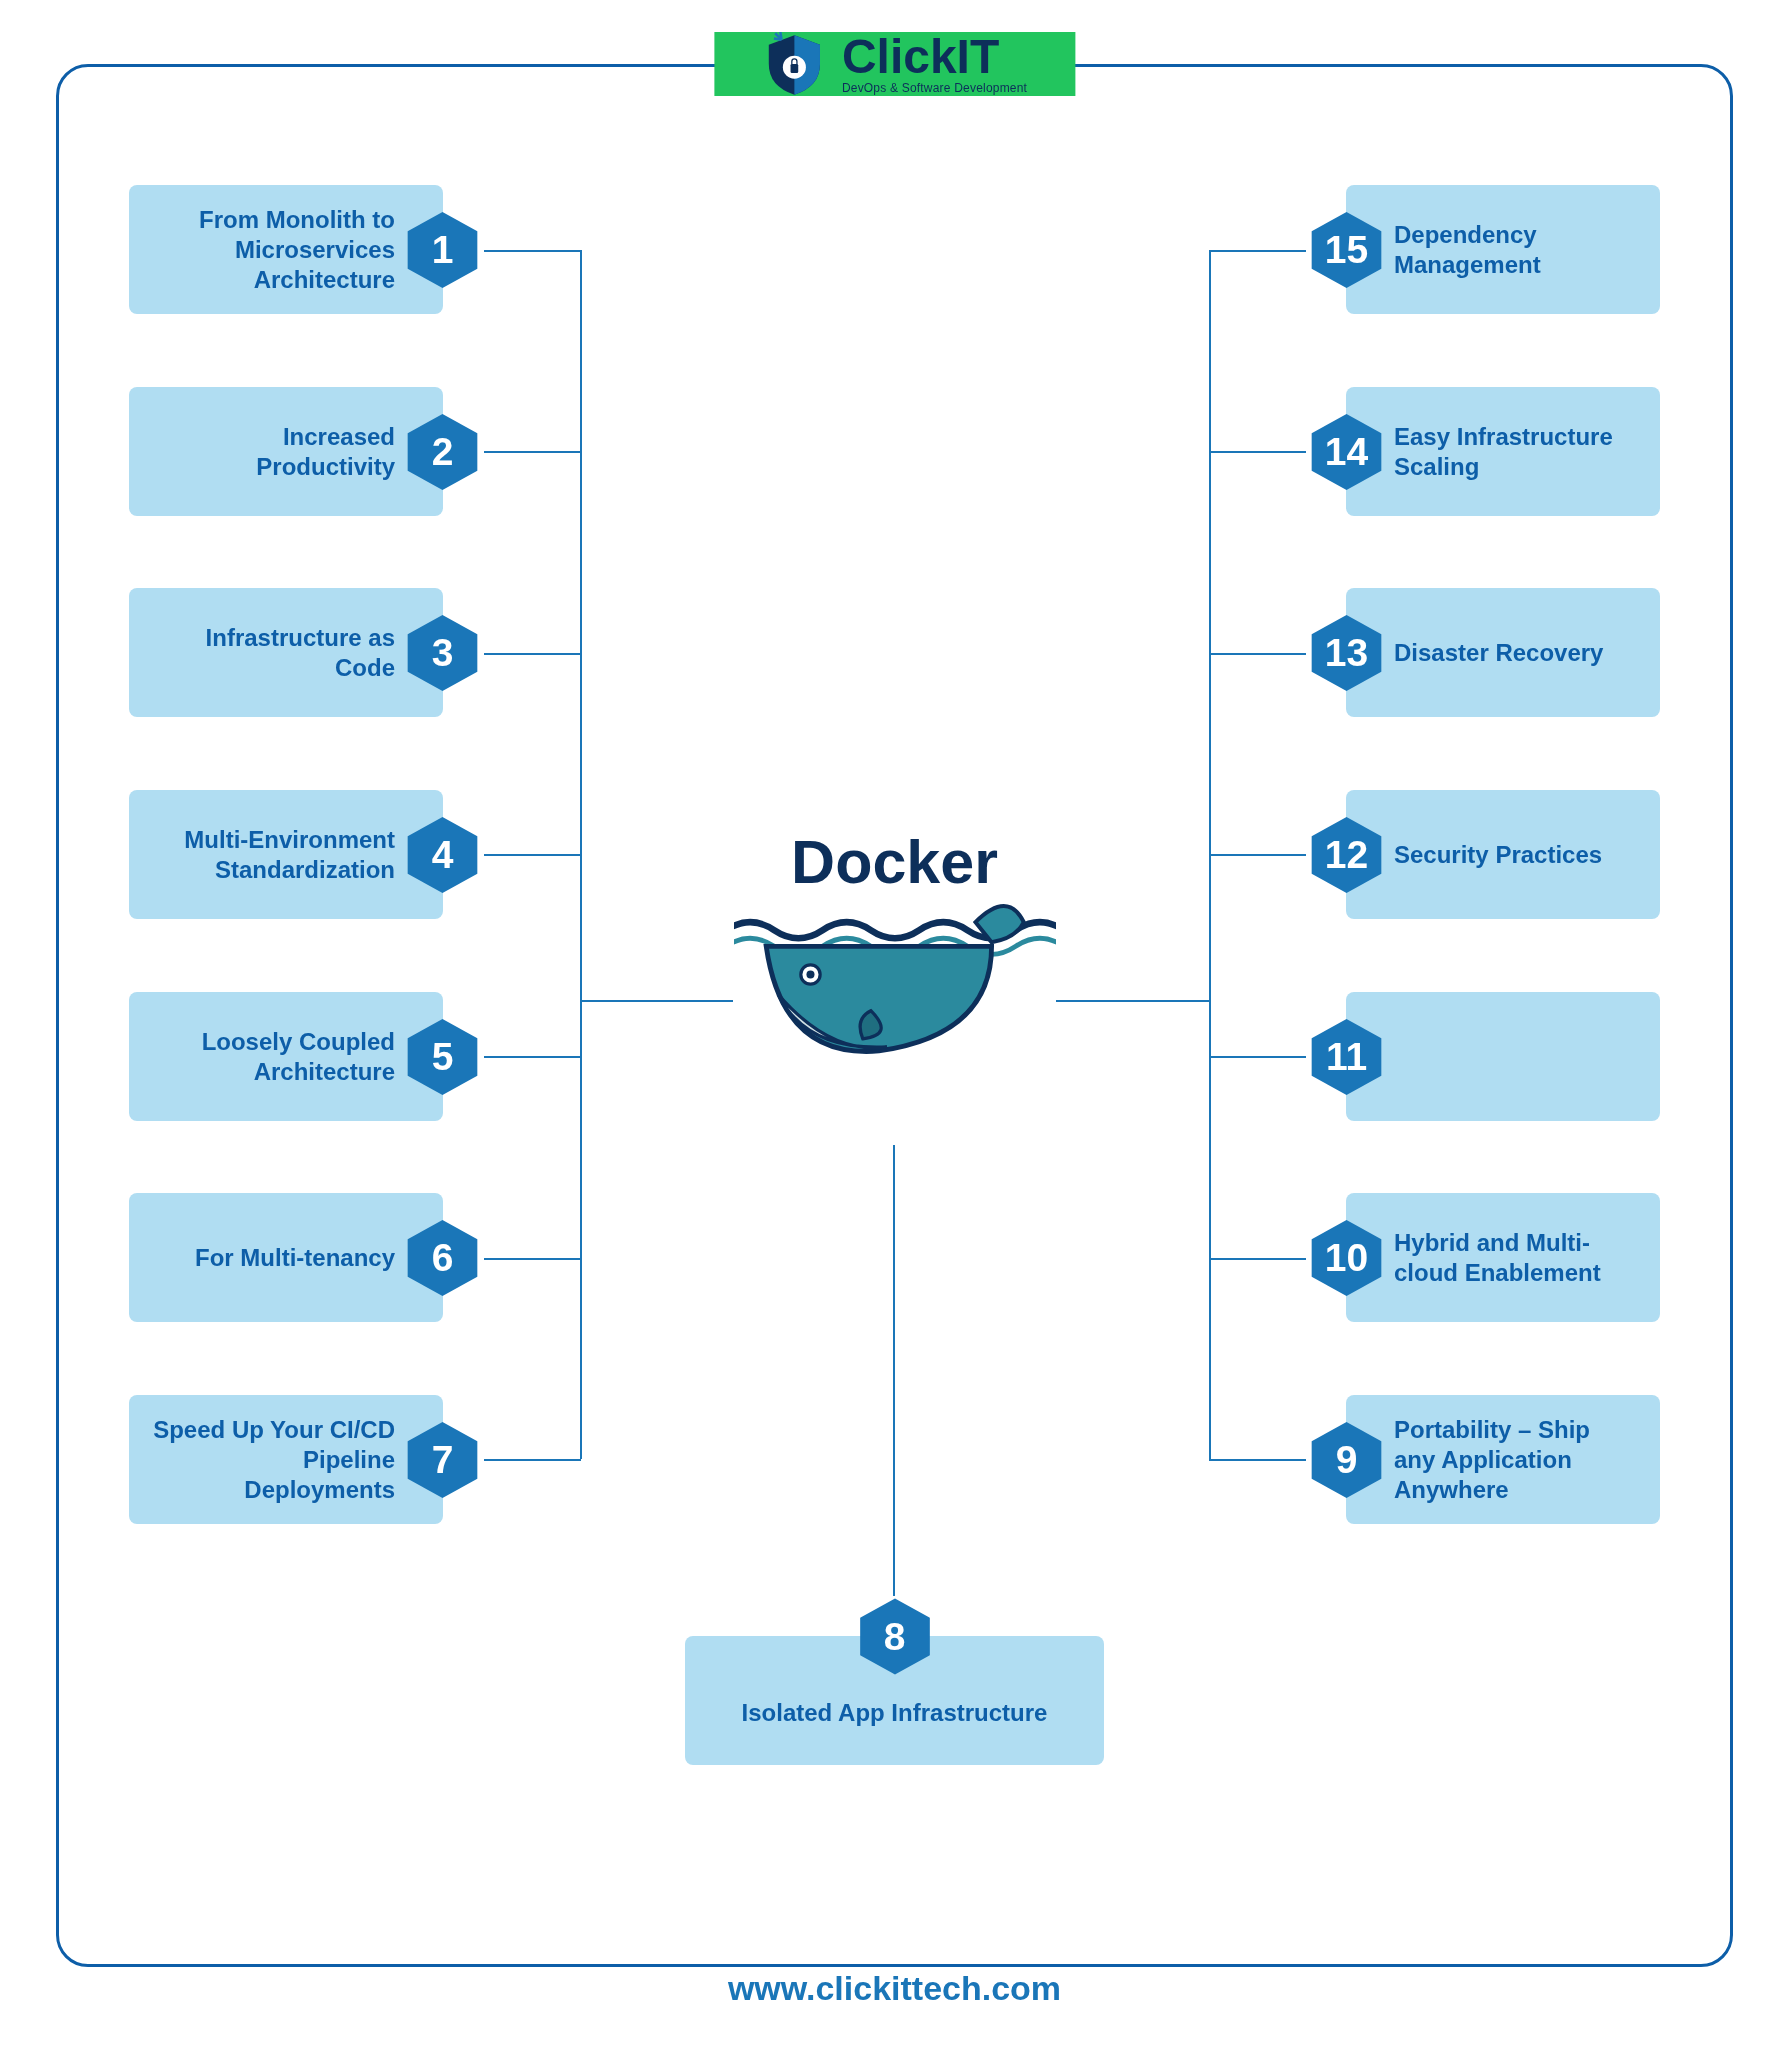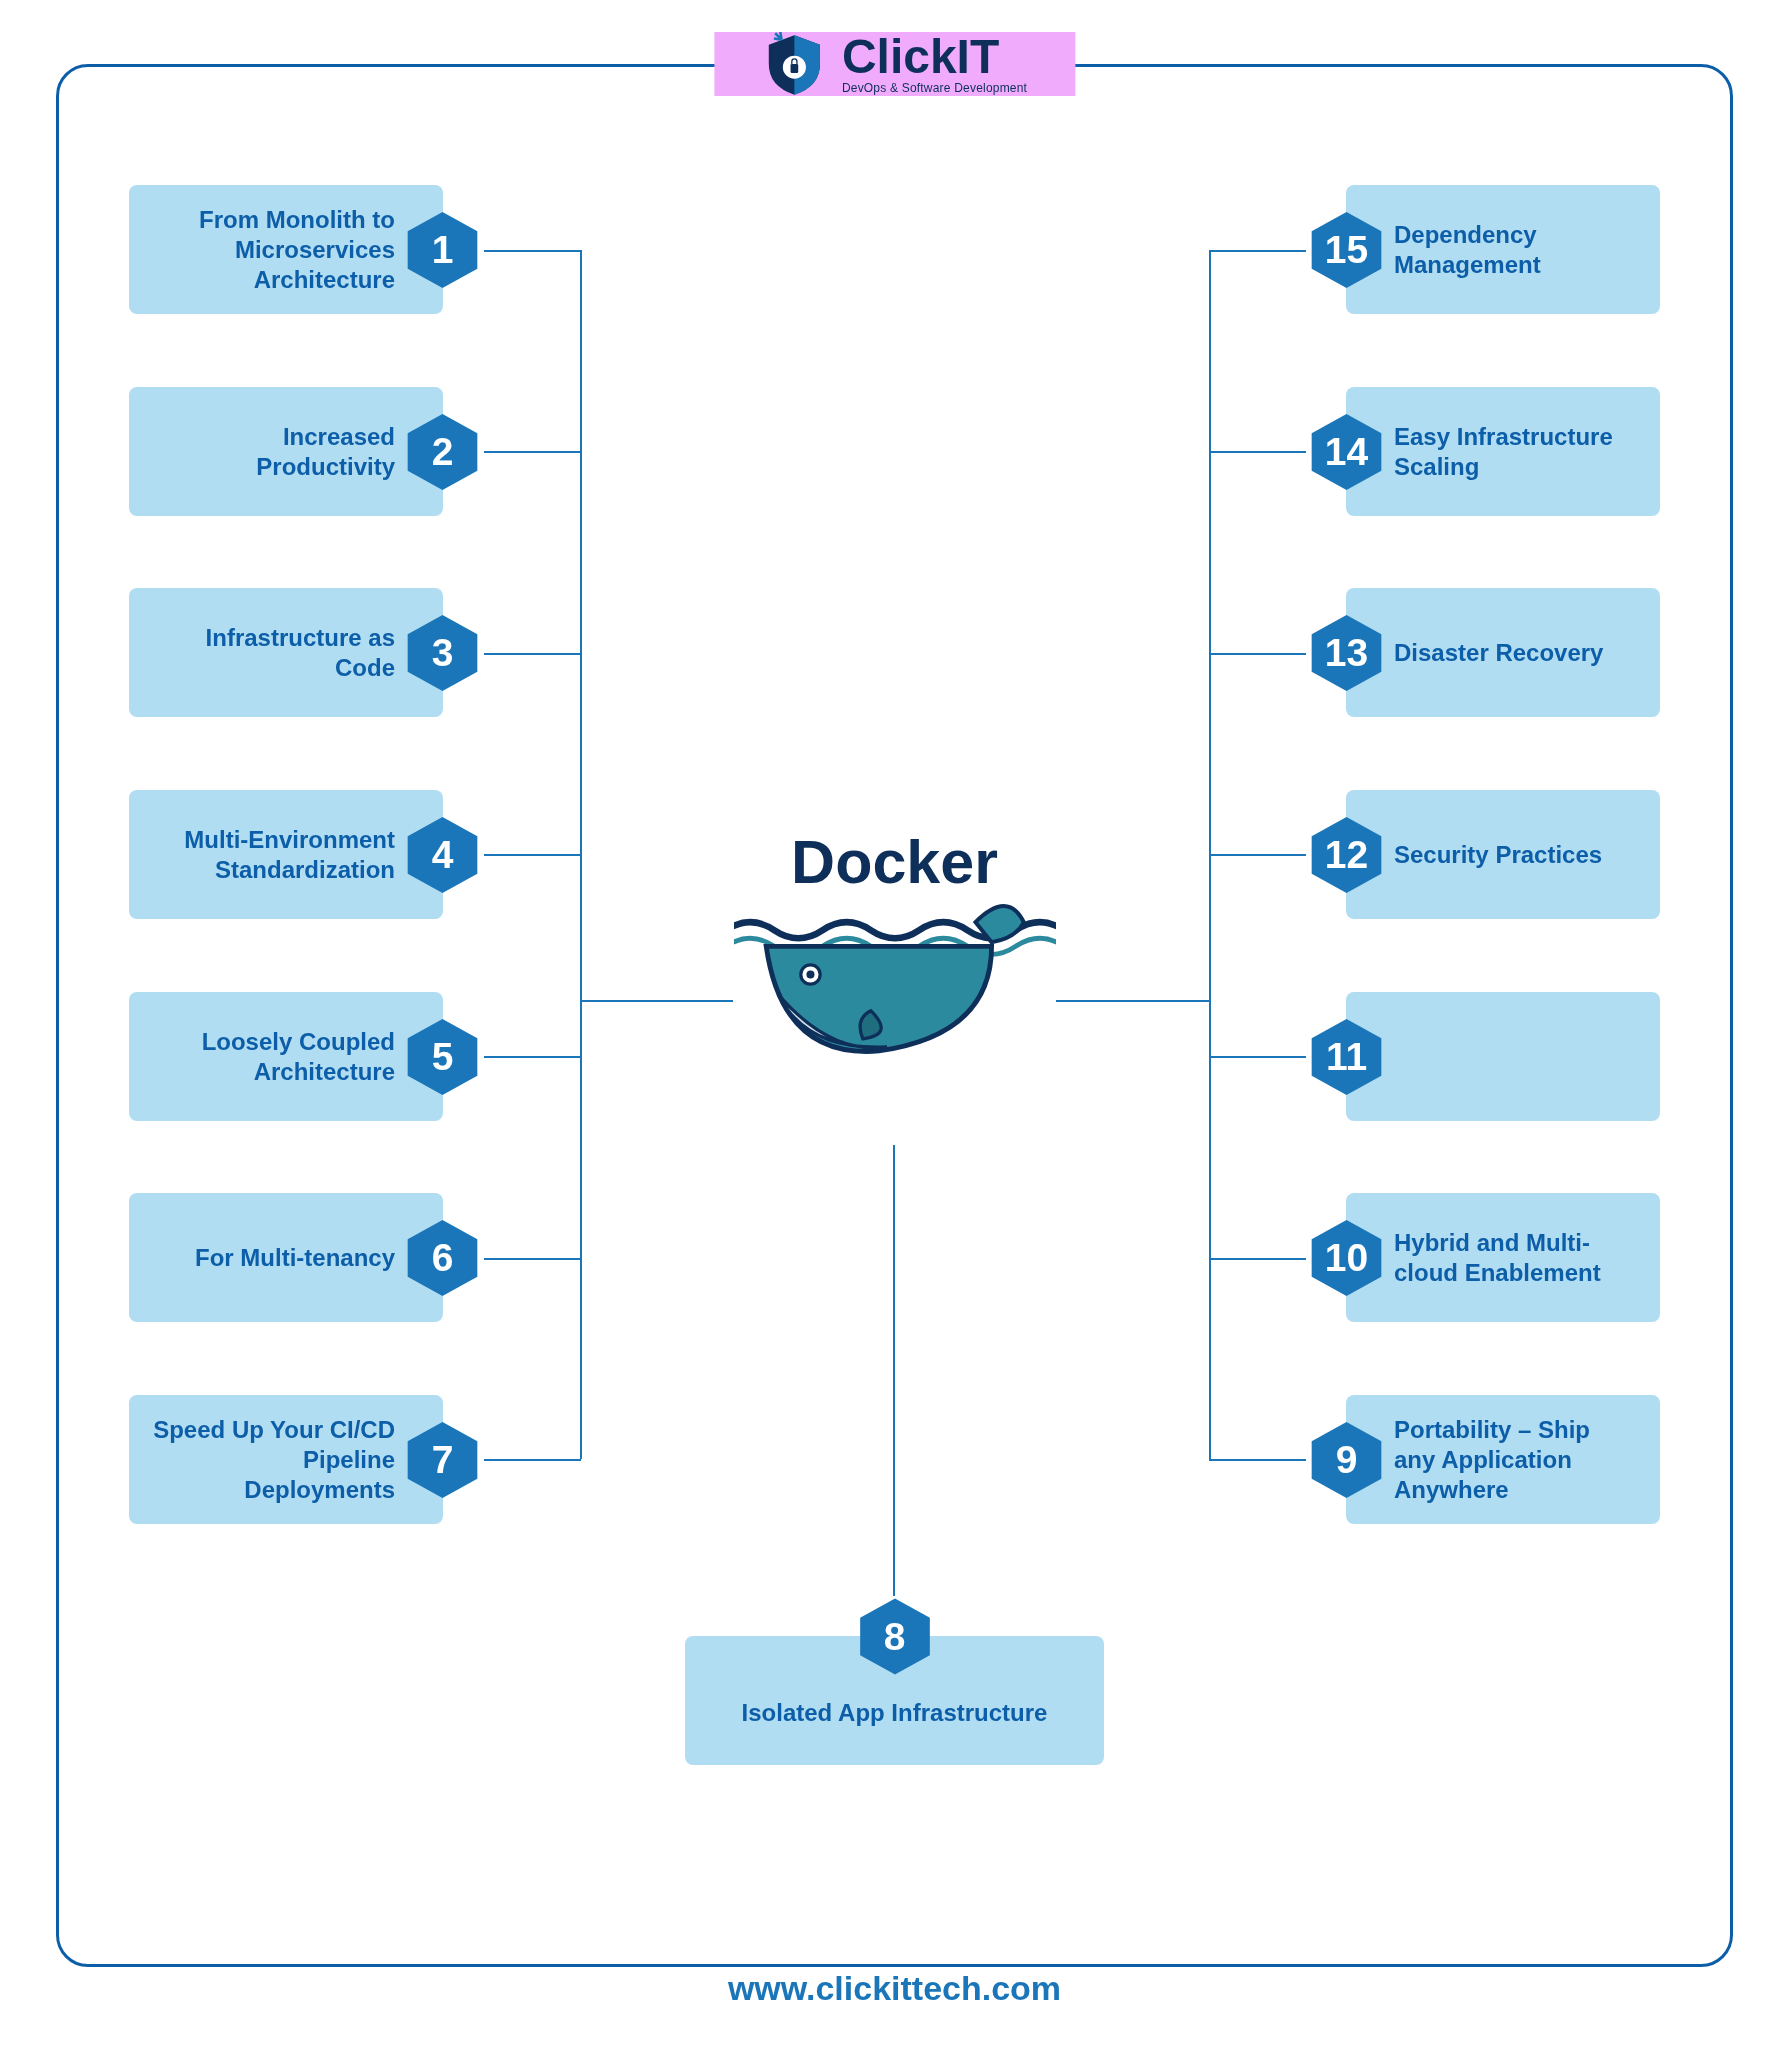--- a/index.html
+++ b/index.html
@@ -8,21 +8,21 @@
 .frame {
   position: absolute;
   top: 64px; left: 56px; right: 56px; bottom: 97px;
   border: 3.2px solid #0d5ea8;
   border-radius: 32px;
 }
 
 .logo-wrap {
   position: absolute;
   top: 32px; left: 50%; transform: translateX(-50%);
-  background: #f0abfc; padding: 0 48px;
+  background: #22c55e; padding: 0 48px;
   display: flex; align-items: center; gap: 16px;
   z-index: 5;
 }
 .logo-icon { width: 64px; height: 64px; }
 .logo-text { font-size: 48px; font-weight: 800; color: #0d2f5a; line-height: 1; }
 .logo-sub { font-size: 12px; font-weight: 400; color: #0d2f5a; letter-spacing: 0.2px; }
 
 .footer {
   position: absolute;
   bottom: 56px; left: 50%; transform: translateX(-50%);

